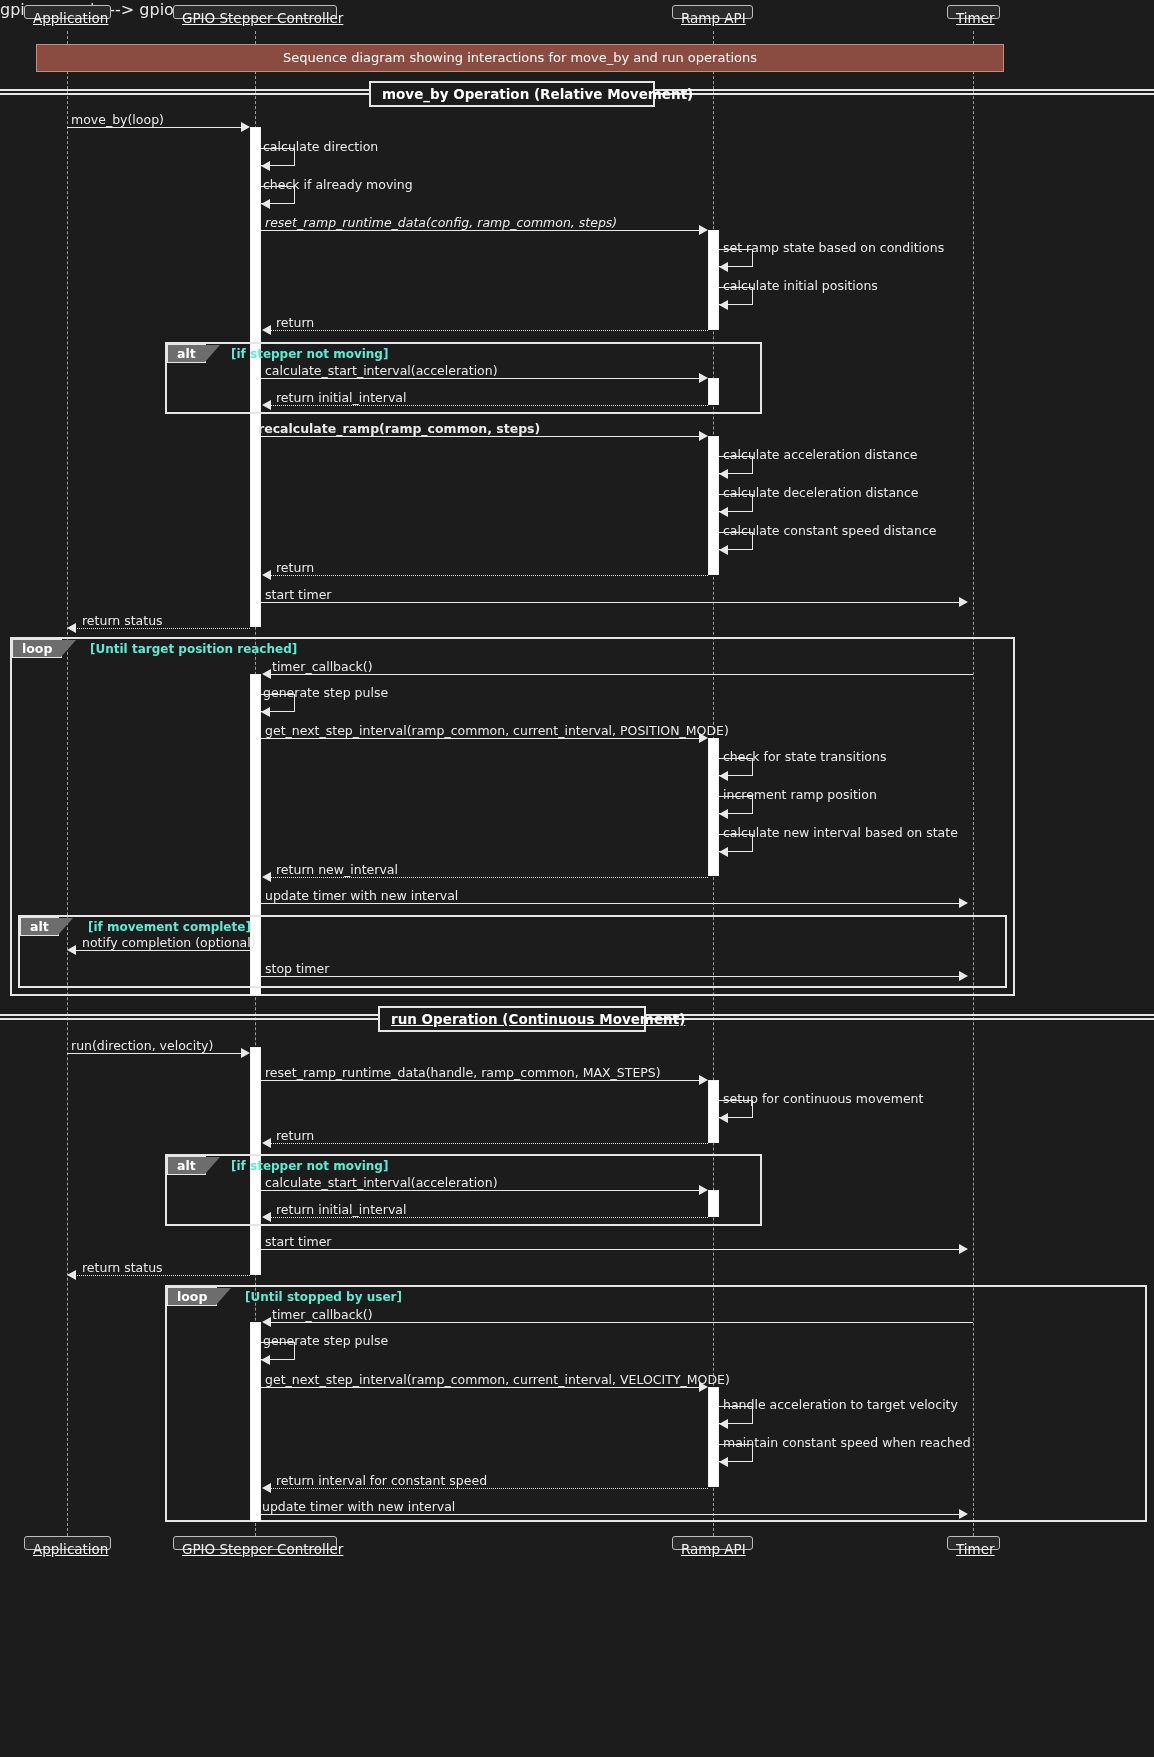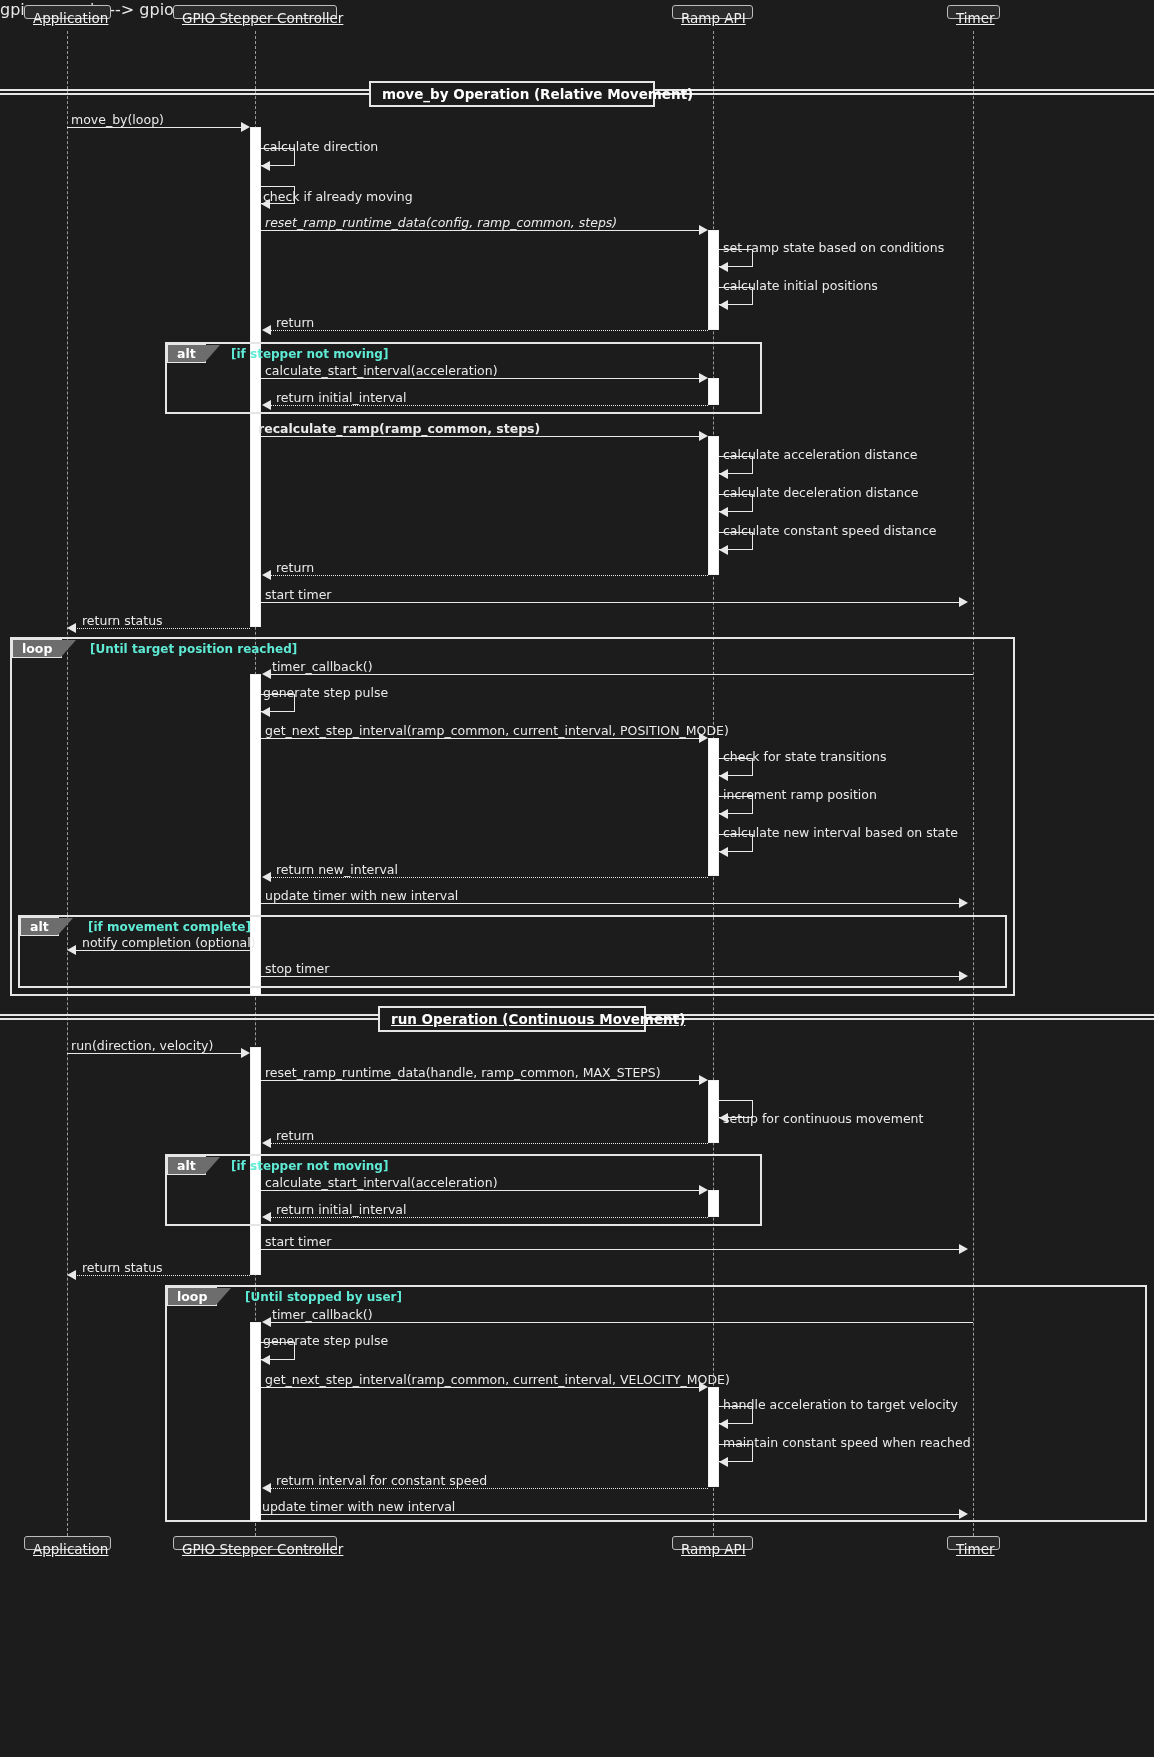--- a/index.html
+++ b/index.html
@@ -157,20 +157,21 @@
   <div class="actor" style="left:672px;top:5px;width:81px;">Ramp API</div>
   <div class="actor" style="left:947px;top:5px;width:53px;">Timer</div>
 
   
   <div class="lifeline" style="left:67px;top:31px;height:1505px;"></div>
   <div class="lifeline" style="left:255px;top:31px;height:1505px;"></div>
   <div class="lifeline" style="left:713px;top:31px;height:1505px;"></div>
   <div class="lifeline" style="left:973px;top:31px;height:1505px;"></div>
 
   
+  <div class="note" style="left:36px;top:44px;width:968px;height:28px;">Sequence diagram showing interactions for move_by and run operations</div>
 
   
   <div class="divider-line" style="top:89px;"></div>
   <div class="divider-label" style="left:369px;top:81px;width:286px;">move_by Operation (Relative Movement)</div>
 
   
   <div class="activation" style="left:250px;top:127px;height:500px;"></div>
   <div class="activation" style="left:708px;top:230px;height:100px;"></div>
   <div class="activation" style="left:708px;top:378px;height:27px;"></div>
   <div class="activation" style="left:708px;top:436px;height:139px;"></div>
@@ -179,21 +180,21 @@
   <div class="msg-label" style="left:71px;top:113px;">move_by(loop)</div>
   <div class="msg-line" style="left:67px;top:127px;width:175px;"></div>
   <div class="arrow right" style="left:241px;top:122px;"></div>
 
   
   <div class="msg-label" style="left:263px;top:140px;">calculate direction</div>
   <div class="self-msg" style="left:261px;top:148px;"></div>
   <div class="arrow left" style="left:261px;top:161px;"></div>
 
   
-  <div class="msg-label" style="left:263px;top:190px;text-align:right;">check if already moving</div>
+  <div class="msg-label" style="left:263px;top:178px;text-align:right;">check if already moving</div>
   <div class="self-msg" style="left:261px;top:186px;"></div>
   <div class="arrow left" style="left:261px;top:199px;"></div>
 
   
   <div class="msg-label" style="left:265px;top:216px;font-style:italic;">reset_ramp_runtime_data(config, ramp_common, steps)</div>
   <div class="msg-line" style="left:261px;top:230px;width:438px;"></div>
   <div class="arrow right" style="left:699px;top:225px;"></div>
 
   
   <div class="msg-label" style="left:723px;top:241px;">set ramp state based on conditions</div>
@@ -337,21 +338,21 @@
   <div class="msg-label" style="left:71px;top:1039px;">run(direction, velocity)</div>
   <div class="msg-line" style="left:67px;top:1053px;width:175px;"></div>
   <div class="arrow right" style="left:241px;top:1048px;"></div>
 
   
   <div class="msg-label" style="left:265px;top:1066px;">reset_ramp_runtime_data(handle, ramp_common, MAX_STEPS)</div>
   <div class="msg-line" style="left:261px;top:1080px;width:438px;"></div>
   <div class="arrow right" style="left:699px;top:1075px;"></div>
 
   
-  <div class="msg-label" style="left:723px;top:1092px;margin-top:20px;">setup for continuous movement</div>
+  <div class="msg-label" style="left:723px;top:1092px;">setup for continuous movement</div>
   <div class="self-msg" style="left:719px;top:1100px;"></div>
   <div class="arrow left" style="left:719px;top:1113px;"></div>
 
   
   <div class="msg-label" style="left:276px;top:1129px;">return</div>
   <div class="msg-line dotted" style="left:270px;top:1143px;width:438px;"></div>
   <div class="arrow left" style="left:262px;top:1138px;"></div>
 
   
   <div class="fragment" style="left:165px;top:1154px;width:597px;height:72px;"></div>

